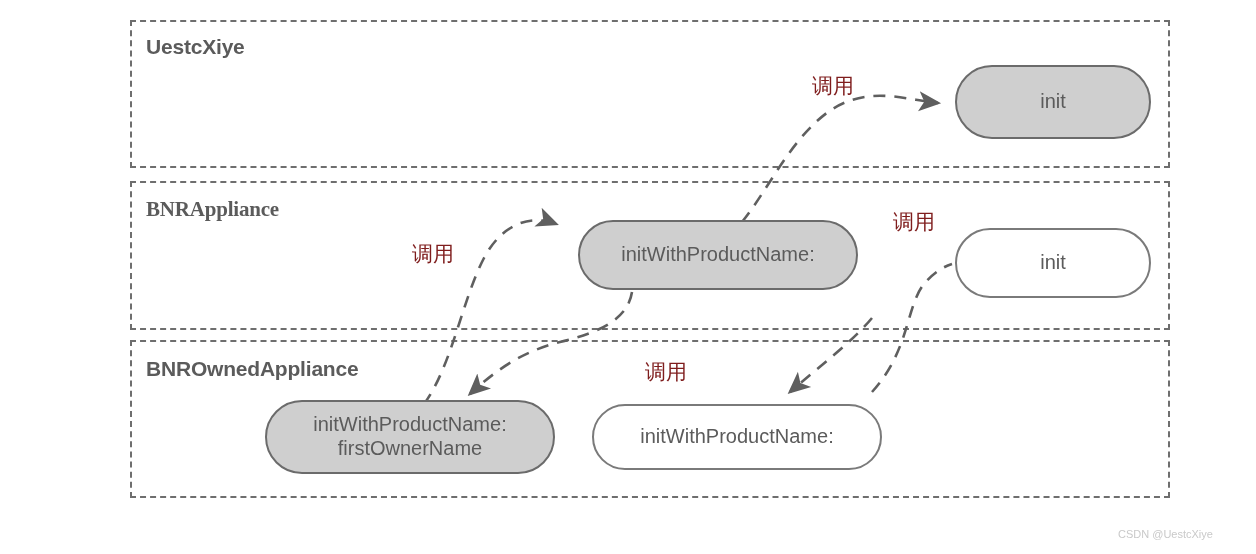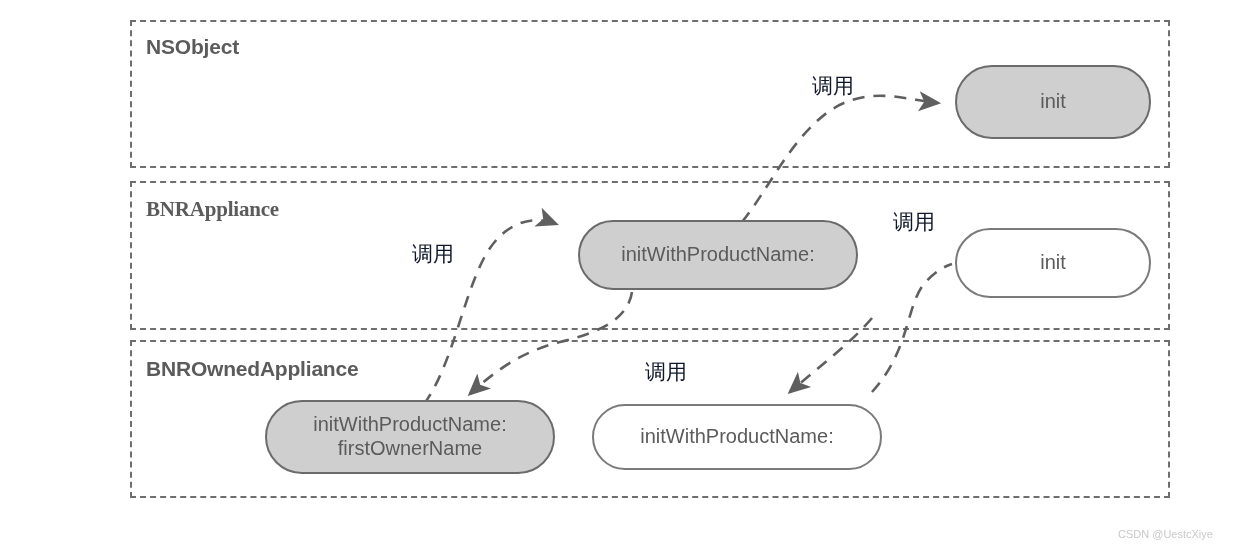--- a/index.html
+++ b/index.html
@@ -46,21 +46,21 @@
   .node .nlabel{padding:0 10px;white-space:pre-line;}
 
   .edge-layer{
     position:absolute;left:0;top:0;width:1256px;height:554px;
     z-index:2;pointer-events:none;
   }
 
   .edge-label{
     position:absolute;
     font-size:21px;
-    color:#0f172a;
+    color:#7f1d1d;
     white-space:nowrap;
     z-index:4;
   }
 
   .watermark{
     position:absolute;
     font-size:11px;
     color:#c9c9c9;
     white-space:nowrap;
     z-index:5;
@@ -83,21 +83,21 @@
     <path d="M 424 404 C 452 366 462 300 484 258 C 502 224 530 214 556 224" fill="none" stroke="#5f5f5f" stroke-width="2.6" stroke-dasharray="12 9" marker-end="url(#arrowhead)"></path>
 
     <path d="M 632 292 C 628 318 602 332 560 342 C 520 352 494 372 470 394" fill="none" stroke="#5f5f5f" stroke-width="2.6" stroke-dasharray="12 9" marker-end="url(#arrowhead)"></path>
 
     <path d="M 872 392 C 910 350 906 306 924 284 C 936 270 946 266 952 264" fill="none" stroke="#5f5f5f" stroke-width="2.6" stroke-dasharray="12 9"></path>
 
     <path d="M 872 318 C 852 342 820 366 790 392" fill="none" stroke="#5f5f5f" stroke-width="2.6" stroke-dasharray="12 9" marker-end="url(#arrowhead)"></path>
   </svg>
 
   <div class="panel" style="left:130px;top:20px;width:1040px;height:148px;"></div>
-  <div class="panel-title" style="left:146px;top:35px;">NSObject</div>
+  <div class="panel-title" style="left:146px;top:35px;">UestcXiye</div>
 
   <div class="node filled" style="left:955px;top:65px;width:196px;height:74px;border-radius:37px;">
     <span class="nlabel">init</span>
   </div>
 
   <div class="edge-label" style="left:812px;top:72px;">调用</div>
 
   <div class="panel" style="left:130px;top:181px;width:1040px;height:149px;"></div>
   <div class="panel-title" style="left:146px;top:197px;font-family:Liberation Serif, serif;">BNRAppliance</div>
 

